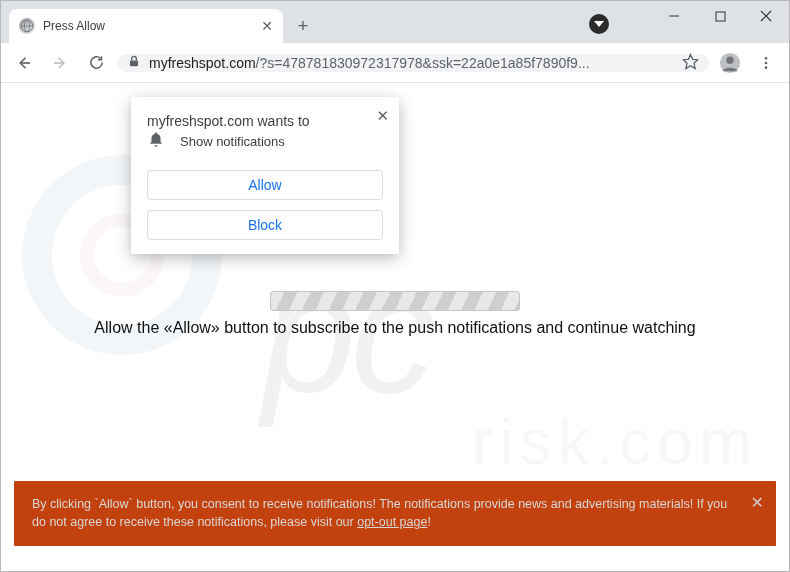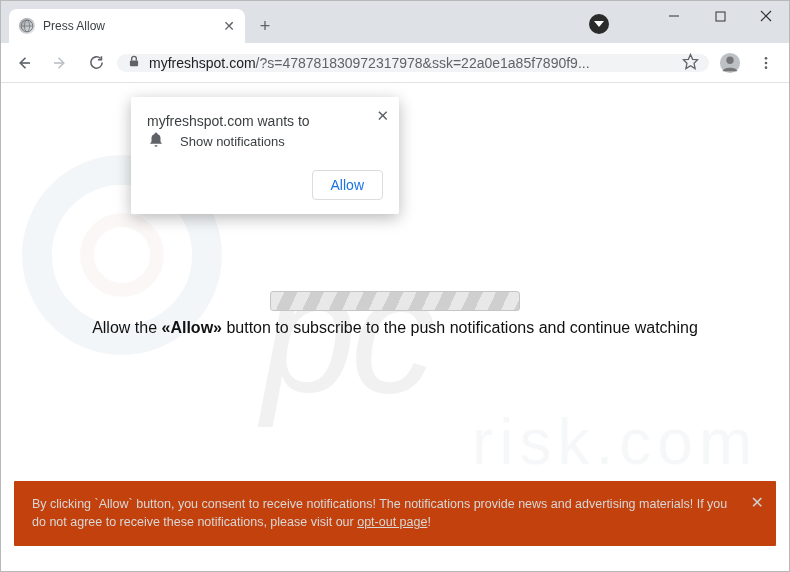--- a/index.html
+++ b/index.html
@@ -3,21 +3,21 @@
 <meta charset="utf-8">
 <style>
   * { margin: 0; padding: 0; box-sizing: border-box; font-family: "Segoe UI", Arial, sans-serif; }
   body { width: 790px; height: 572px; overflow: hidden; background: #fff; position: relative; border: 1px solid #b8b8b8; }
   .win-controls { position:absolute; top:0; right:0; display:flex; }
   .win-btn { width:46px; height:30px; display:flex; align-items:center; justify-content:center; color:#333; }
   .win-btn svg { pointer-events:none; }
 
   
   .tabstrip { height: 42px; background: #dee1e6; display:flex; align-items:flex-end; padding: 6px 8px 0 8px; gap:6px; }
-  .tab { background:#fff; height:34px; width:236px; border-radius:8px 8px 0 0; display:flex; align-items:center; padding:0 10px; gap:8px; position:relative; }
+  .tab { background:#fff; height:34px; width:274px; border-radius:8px 8px 0 0; display:flex; align-items:center; padding:0 10px; gap:8px; position:relative; }
   .tab .favicon { width:16px; height:16px; border-radius:50%; background:linear-gradient(135deg,#9aa0a6 0%,#e8eaed 100%); display:flex; align-items:center;justify-content:center;}
   .tab .title { flex:1; font-size:12px; color:#3c4043; white-space:nowrap; overflow:hidden; text-overflow:ellipsis;}
   .tab .close { font-size:14px; color:#5f6368; }
   .newtab { width:28px; height:28px; margin-bottom:3px; display:flex; align-items:center; justify-content:center; color:#5f6368; font-size:18px; border-radius:50%; }
 
   
   .toolbar { height:40px; background:#fff; border-bottom:1px solid #e3e3e3; display:flex; align-items:center; padding:0 8px; gap:6px;}
   .nav-ico { width:30px; height:30px; display:flex; align-items:center; justify-content:center; color:#5f6368; border-radius:50%;}
   .nav-ico.disabled { color:#bdc1c6; }
   .omnibox { flex:1; height:18px; background:#f1f3f4; border-radius:15px; display:flex; align-items:center; padding:0 10px; gap:8px; font-size:14px; color:#202124; }
@@ -33,28 +33,28 @@
   
   .wm { position:absolute; pointer-events:none; opacity:0.06; }
   .wm1 { top:60px; left:20px; width:200px; height:200px; border:30px solid #4d7399; border-radius:50%; }
   .wm1::after{content:"";position:absolute;inset:28px;border:14px solid #c88; border-radius:50%;}
   .wm-text{ position:absolute; top:140px; left:260px; font-size:170px; font-weight:500; color:#000000; opacity:0.05; letter-spacing:-6px; font-style:italic;}
   .wm-sub{position:absolute; top:310px; left:470px; font-size:64px; color:#4d7399; opacity:0.05; letter-spacing:6px;}
 
   .progress { position:absolute; top:196px; left:50%; transform:translateX(-50%); width:250px; height:20px; border:1px solid #c5c5c5; border-radius:3px; overflow:hidden;
               background:repeating-linear-gradient(115deg,#e8e8e8 0 12px,#cfcfcf 12px 24px);}
   .instruction { position:absolute; top:224px; left:0; right:0; text-align:center; font-family: Verdana, sans-serif; font-size:16px; color:#111;}
-  .instruction b{font-weight:700;text-align:center;}
+  .instruction b{font-weight:400;text-align:center;}
 
   
   .perm { position:absolute; top:96px; left:130px; width:268px; background:#fff; border-radius:2px; box-shadow:0 4px 16px rgba(0,0,0,.28); padding:16px 16px 14px 16px; z-index:10;}
   .perm .ptitle{ font-size:14px; color:#3c4043; margin-bottom:2px; white-space:nowrap;}
   .perm .prow{ display:flex; align-items:center; gap:15px; font-size:13px; color:#3c4043; margin-bottom:18px;}
   .perm .bell{color:#5f6368}
-  .perm .pbtns{ display:flex; justify-content:flex-end; gap:10px;}
+  .perm .pbtns{ display:flex; justify-content:flex-end; gap:10px;flex-direction:column;}
   .perm .pbtn{ border:1px solid #dadce0; background:#fff; color:#1a73e8; font-size:14px; padding:6px 18px; border-radius:4px; font-weight:500;}
   .perm .pclose{ position:absolute; top:10px; right:10px; color:#5f6368; font-size:15px;}
 
   
   .footer { position:absolute; left:12px; right:12px; bottom:24px; background:#c2410c; color:#d8d8d8; font-size:12.5px; padding:14px 46px 14px 18px; border-radius:1px; line-height:1.5;}
   .footer a{ color:#d8d8d8; text-decoration:underline;}
   .footer .fclose{ position:absolute; top:10px; right:12px; color:#cfcfcf; font-size:16px;}
 
   
   .guest-dot{position:absolute; top:13px; right:180px; width:20px; height:20px; border-radius:50%; background:#2b2b2b; display:flex;align-items:center;justify-content:center;}
@@ -175,14 +175,15 @@
     <span class="bell">
       <svg width="18" height="18" viewBox="0 0 24 24" fill="#5f6368">
           <path d="M12 2a2 2 0 0 1 2 2 6 6 0 0 1 4 5.7V14l2 3H4l2-3V9.7A6 6 0 0 1 10 4a2 2 0 0 1 2-2Z"></path>
           <path d="M10 19a2 2 0 0 0 4 0Z"></path>
         </svg>
     </span>
     <span>Show notifications</span>
   </div>
   <div class="pbtns">
     <button class="pbtn">Allow</button>
+    <button class="pbtn">Block</button>
   </div>
 </div>
 
 </body></html>

